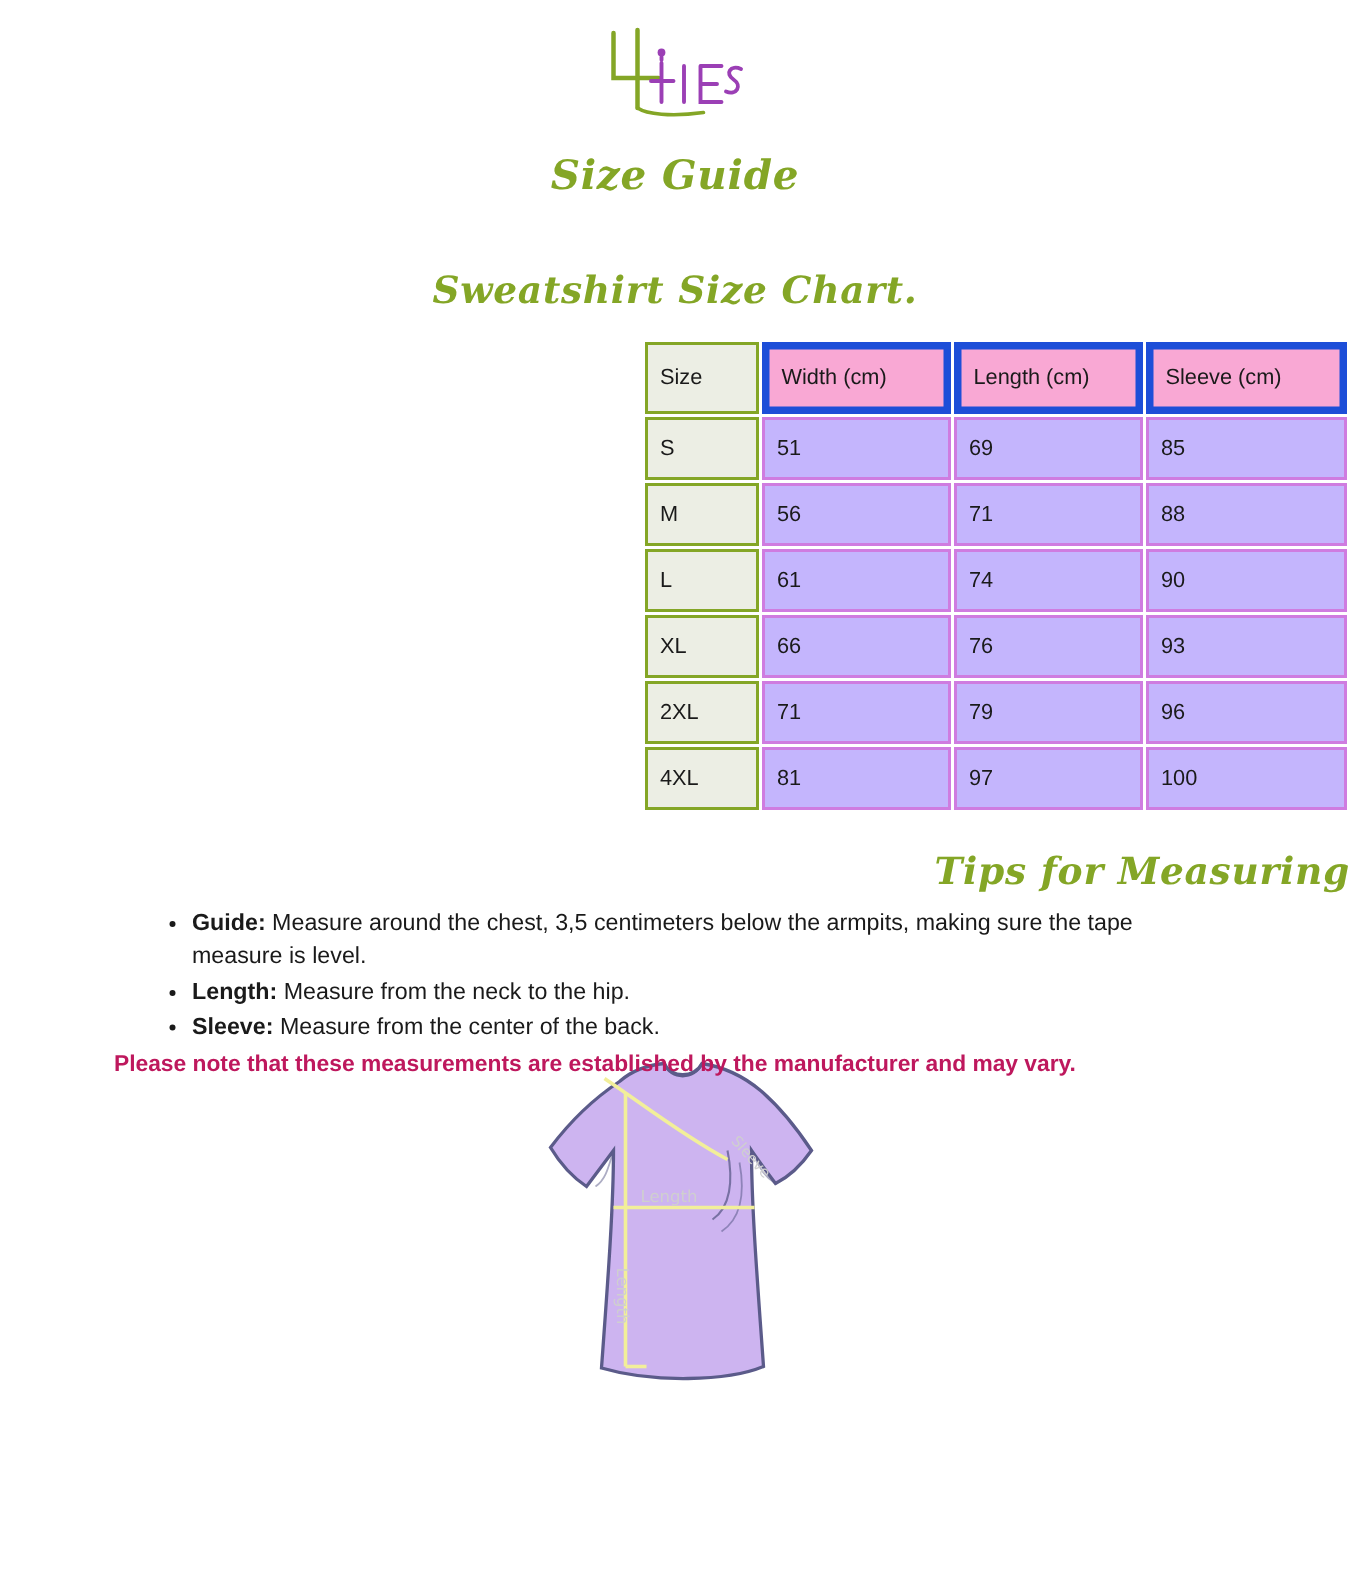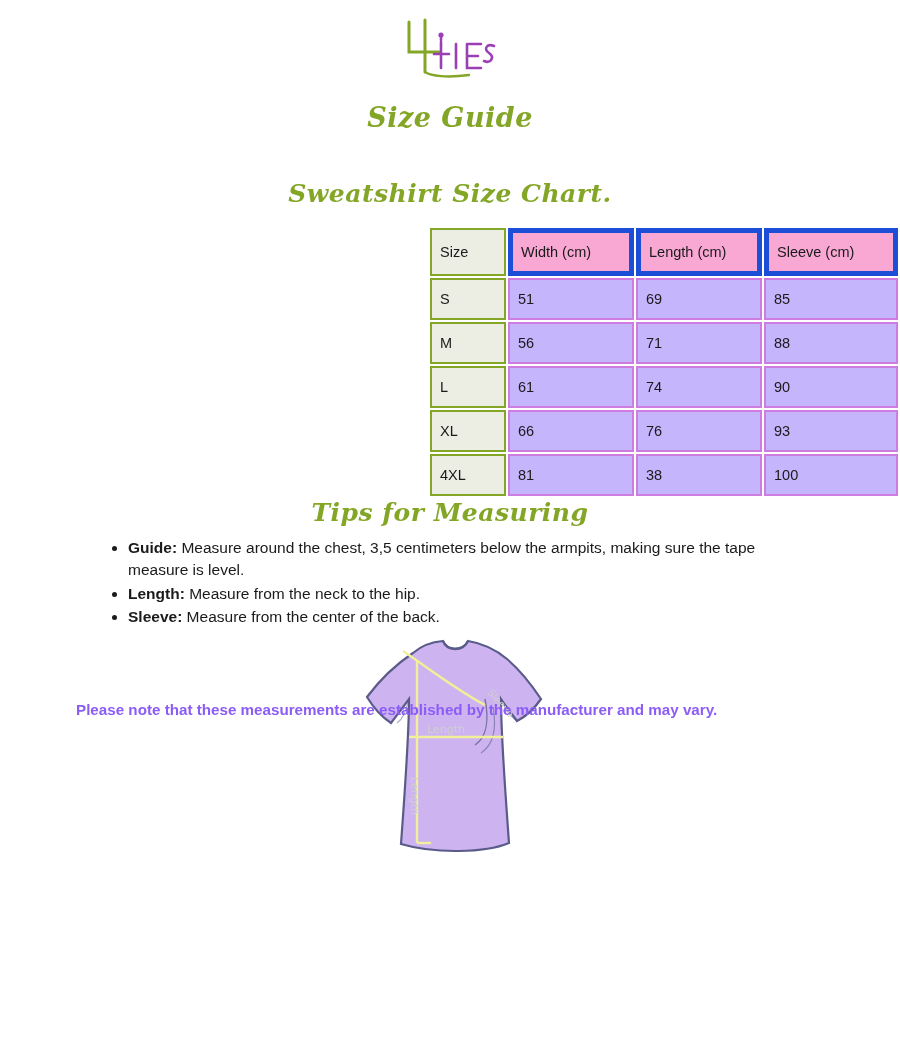--- a/index.html
+++ b/index.html
@@ -47,20 +47,22 @@
   .h-size-guide {
     font-size: 27px;
     margin-top: 22px;
   }
   .h-chart {
     font-size: 25px;
     margin-top: 46px;
   }
   .h-tips {
     font-size: 25px;
+    margin-top: 24px;
+    text-align: right;
   }
 
   .intro {
     text-align: center;
     font-size: 15.5px;
     margin-top: 18px;
     color: #222;
   }
 
   
@@ -133,21 +135,21 @@
 
   
   .note {
     position: absolute;
     left: 76px;
     right: 60px;
     bottom: 18px;
     font-size: 15.2px;
     font-weight: bold;
     line-height: 1.45;
-    color: #8b5cf6;
+    color: #be185d;
   }
 </style>
 </head>
 <body>
 
 <div class="page">
 
   <div class="logo-wrap">
     <div class="logo">
       <svg width="110" height="62" viewBox="0 0 110 62" xmlns="http://www.w3.org/2000/svg">
@@ -203,23 +205,29 @@
           <td class="val">74</td>
           <td class="val wide">90</td>
         </tr>
         <tr>
           <td>XL</td>
           <td class="val">66</td>
           <td class="val">76</td>
           <td class="val wide">93</td>
         </tr>
         <tr>
+          <td>2XL</td>
+          <td class="val">71</td>
+          <td class="val">79</td>
+          <td class="val wide">96</td>
+        </tr>
+        <tr>
           <td>4XL</td>
           <td class="val">81</td>
-          <td class="val">38</td>
+          <td class="val">97</td>
           <td class="val wide">100</td>
         </tr>
       </tbody>
     </table>
   </div>
 
   <div class="script-title h-tips">Tips for Measuring</div>
 
   <ul class="tips">
     <li>

